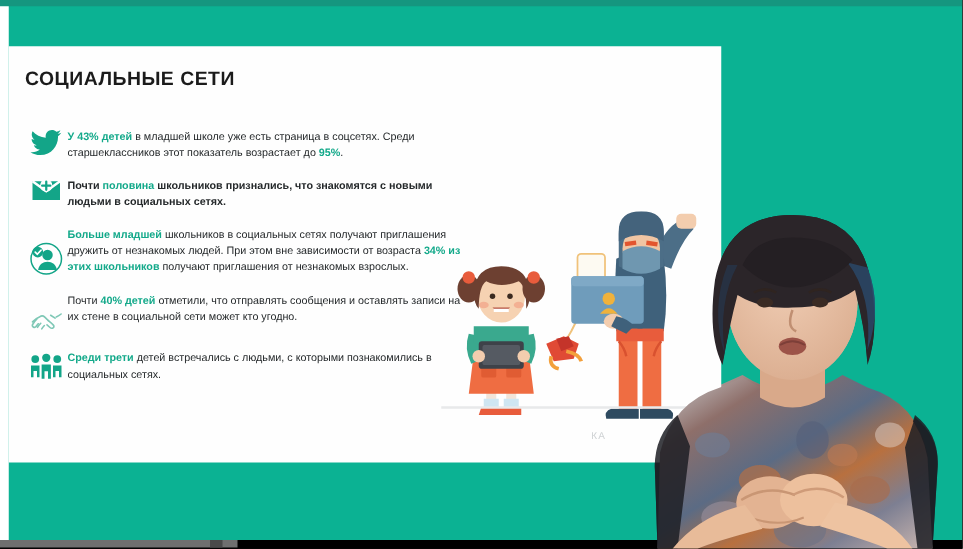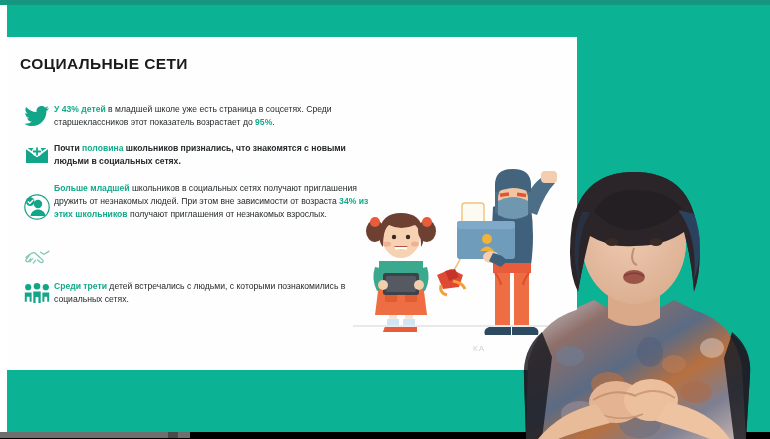--- a/index.html
+++ b/index.html
@@ -9,21 +9,21 @@
   
   .teal-bg{position:absolute;left:0;top:0;width:770px;height:432px;background:#0bb293;}
   .top-strip{position:absolute;left:0;top:0;width:770px;height:5px;background:#1f7f70;opacity:.55;}
 
   
   .slide{position:absolute;left:7px;top:5px;width:570px;height:333px;background:#fefefe;overflow:hidden;margin-top:32px;}
 
   .slide-title{position:absolute;left:13px;top:18px;font-size:15.5px;font-weight:bold;letter-spacing:.4px;color:#1b1b1b;}
 
   .bullets{position:absolute;left:13px;top:64px;width:350px;}
-  .bullet{position:relative;display:flex;align-items:center;margin-bottom:11px;}
+  .bullet{position:relative;display:flex;align-items:flex-start;margin-bottom:11px;}
   .bullet .ico{width:34px;min-width:34px;display:flex;align-items:center;justify-content:center;color:#13a588;}
   .bullet .ico svg{display:block;}
   .btext{font-size:8.6px;line-height:1.52;color:#25292b;padding-top:2px;}
   .btext.bold{font-weight:bold;}
   .hl{color:#13a98a;}
   .hl-b{color:#13a98a;font-weight:bold;}
 
   
   .b1 .ico{padding-top:2px;}
   .b2 .ico{padding-top:1px;}
@@ -251,20 +251,21 @@
               <path d="M3 14.5c2-2 4.2-3.6 6.6-4.6 1.1-.4 2.2-.2 3 .6l3.1 3"></path>
               <path d="M15.7 13.5c1.4 1.1 2.8 2.3 4 3.6.7.8.5 1.9-.4 2.3-.8.4-1.6.2-2.3-.4l-2.4-2.1"></path>
               <path d="M6.5 12.2c-1.3 1.3-2.4 2.8-3.4 4.4-.5.8-.2 1.8.7 2.1.8.3 1.6.1 2.1-.6l1.7-2.1"></path>
               <path d="M9.6 15.6c-1 1-1.9 2.1-2.6 3.3"></path>
               <path d="M12.5 17.4c-.8.8-1.5 1.7-2.1 2.7"></path>
               <path d="M22 10.6c1.4-.6 2.7-1.4 3.9-2.4"></path>
               <path d="M17.5 9.2l3.6 2.3"></path>
             </g>
           </svg>
         </span>
+        <span class="btext"><span>Почти </span><span class="hl-b">40%  детей</span><span>  отметили, что отправлять сообщения и оставлять записи на их стене в социальной сети может кто угодно.</span></span>
       </div>
 
       <div class="bullet b5">
         <span class="ico">
           <svg width="28" height="24" viewBox="0 0 28 24">
             <g fill="#13a588">
               <circle cx="5.2" cy="5.2" r="3.1"></circle>
               <path d="M1.8 10.4h6.8v9.4H6.6v-5H3.8v5H1.8z"></path>
               <circle cx="14" cy="4.2" r="3.3"></circle>
               <path d="M10.3 9.6h7.4v11.4h-2.3v-6h-2.8v6h-2.3z"></path>

